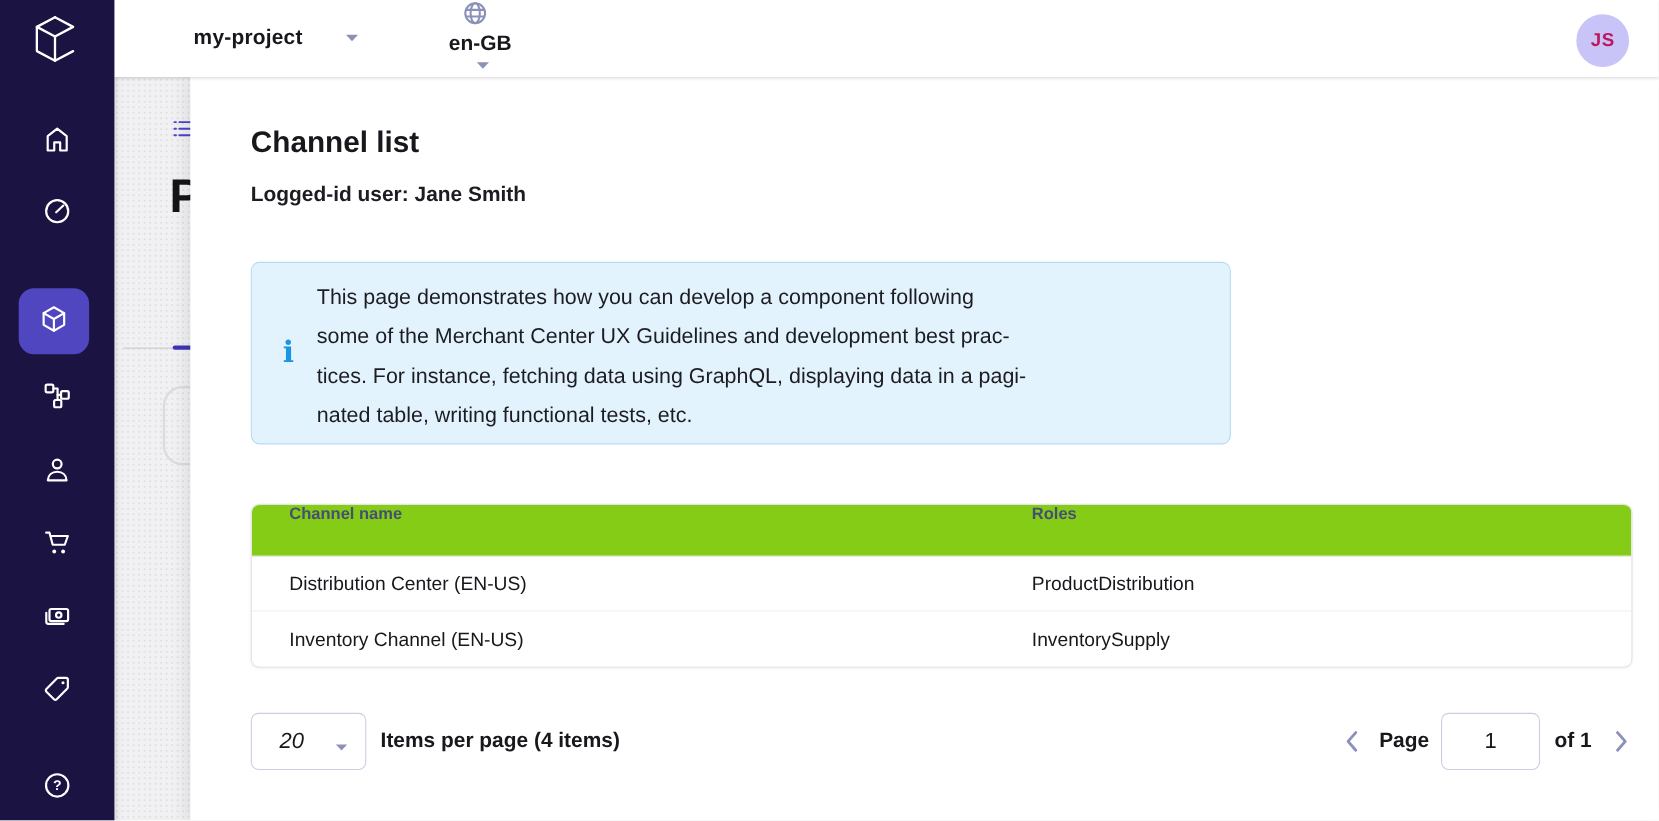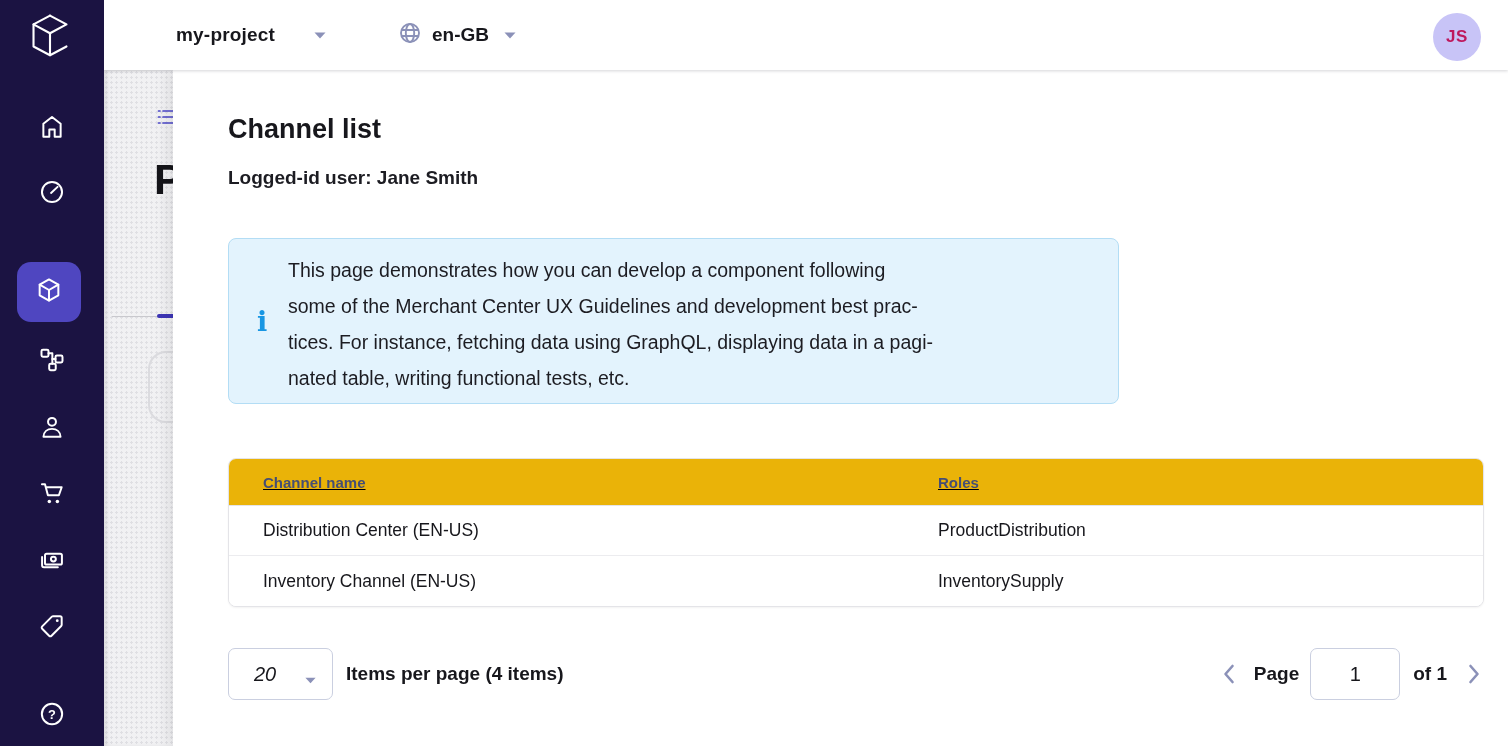--- a/index.html
+++ b/index.html
@@ -13,21 +13,21 @@
   .nav-item { position:absolute; left:0; width:104px; display:flex; justify-content:center; cursor:pointer; }
   .nav-item svg { display:block; }
   .nav-tile { position:absolute; left:17px; top:262px; width:64px; height:60px; background:#4f46c0; border-radius:14px; display:flex; align-items:center; justify-content:center; cursor:pointer; }
 
   
   .header { position:absolute; left:104px; top:0; width:1404px; height:70px; background:#fff; z-index:30;
             box-shadow:0 1px 3px rgba(20,20,40,.18);padding-left:13px; }
   .project-switcher { position:absolute; left:72px; top:0; height:70px; display:flex; align-items:center; cursor:pointer; }
   .project-name { font-size:19px; font-weight:700; color:#17171c; letter-spacing:.2px; }
   .project-switcher .chev { margin-left:38px; }
-  .locale-switcher { position:absolute; left:294px; top:0; height:70px; display:flex; align-items:center; cursor:pointer; }
+  .locale-switcher { position:absolute; left:294px; top:0; height:70px; display:flex; align-items:center; cursor:pointer;flex-direction:column; }
   .locale-label { font-size:19px; font-weight:600; color:#17171c; margin-left:10px; }
   .locale-switcher .chev { margin-left:14px; }
   .avatar { position:absolute; right:27px; top:13px; width:48px; height:48px; border-radius:50%;
             background:#c8c4f7; display:flex; align-items:center; justify-content:center;
             font-size:17px; font-weight:700; color:#be185d; cursor:pointer; letter-spacing:.5px; }
 
   
   .workspace { position:absolute; left:104px; top:70px; width:1404px; height:676px;
                background-color:#f1f1f3;
                background-image:radial-gradient(#dfdfe3 1px, rgba(0,0,0,0) 1.2px);
@@ -49,21 +49,21 @@
   .info-banner { position:absolute; left:55px; top:168px; width:891px; height:166px;
                  background:#e3f3fd; border:1px solid #b3ddf5; border-radius:8px; }
   .info-banner .info-icon { position:absolute; left:28px; top:50%; transform:translateY(-50%);
                  font-family:"DejaVu Serif", serif; font-weight:700; font-size:27px; color:#1896e3; line-height:1; }
   .info-banner .info-text { position:absolute; left:59px; top:13px; width:810px;
                  font-size:19.5px; line-height:36px; color:#1c1c22; white-space:pre-line; }
 
   .table { position:absolute; left:55px; top:388px; width:1256px; background:#fff;
            border:1px solid #e4e4e8; border-radius:8px; overflow:hidden;
            box-shadow:0 1px 2px rgba(0,0,0,.05); }
-  .t-head { display:flex; align-items:center; height:47px; background:#eab308; border-bottom:1px solid #e4e4e8;text-decoration:underline; }
+  .t-head { display:flex; height:47px; background:#84cc16; border-bottom:1px solid #e4e4e8; }
   .t-head .cell { font-size:15px; font-weight:600; color:#454e74; }
   .t-row { display:flex; align-items:center; height:50px; border-bottom:1px solid #ececef; cursor:pointer; background:#fff; }
   .t-row:last-child { border-bottom:none; }
   .t-row .cell { font-size:17.5px; color:#17171c; }
   .cell.col-a { width:709px; padding-left:34px; }
   .cell.col-b { flex:1; }
 
   .pager { position:absolute; left:55px; top:578px; width:1256px; height:52px; display:flex; align-items:center; }
   .per-page-select { position:relative; width:105px; height:52px; border:1px solid #cacfe0; border-radius:7px;
                      background:#fff; display:flex; align-items:center; cursor:pointer;font-style:italic; }

